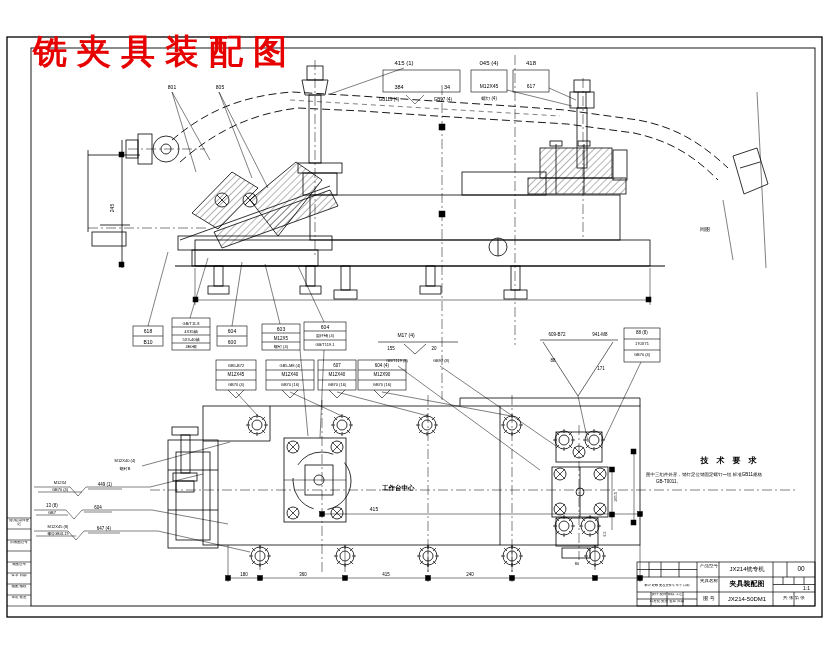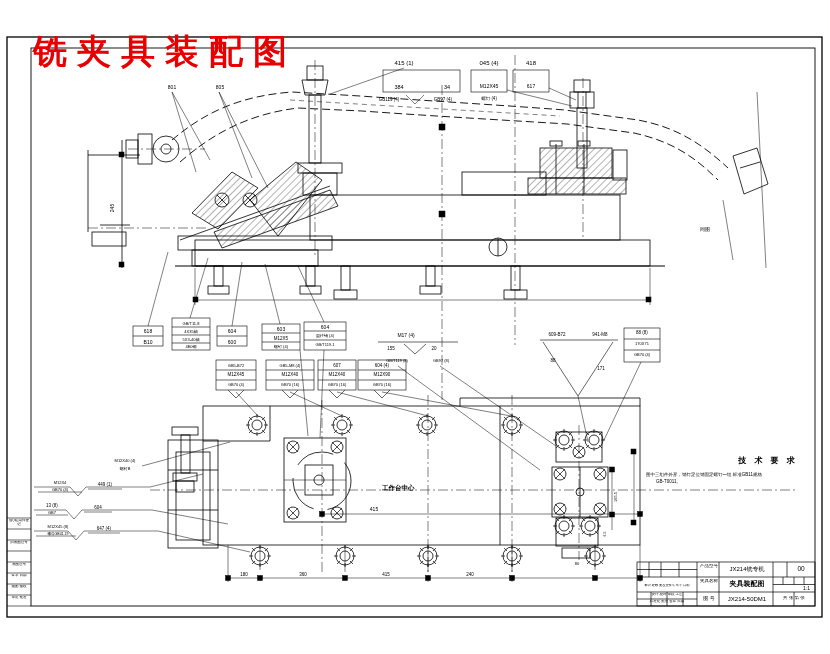--- a/index.html
+++ b/index.html
@@ -356,21 +356,21 @@
         <text x="386" y="576" font-size="4.5" text-anchor="middle">415</text>
         <text x="470" y="576" font-size="4.5" text-anchor="middle">240</text>
         <text x="577" y="565" font-size="4" text-anchor="middle">80</text>
         <text x="617" y="497" font-size="4" text-anchor="middle" transform="rotate(-90 617 497)">165.5</text>
         <text x="606" y="534" font-size="3.5" text-anchor="middle" transform="rotate(-90 606 534)">6.5</text>
       </g>
 </svg>
 
 <div id="main-title" class="ov" style="color: rgb(230, 0, 0);">铣夹具装配图</div>
 
-<div class="ov ctr" style="left:728px;top:455px;width:80px;font-size:8px;letter-spacing:3px;font-weight:bold;">技 术 要 求</div>
+<div class="ov ctr" style="left:690px;top:455px;width:80px;font-size:8px;letter-spacing:3px;font-weight:bold;font-family:Liberation Serif, serif;">技 术 要 求</div>
 <div class="ov" style="left:646px;top:472px;font-size:4.5px;">图中三组件外形，销钉定位销固定螺钉一组 标准GB11规格</div>
 <div class="ov" style="left:656px;top:479px;font-size:4.5px;">GB-T0011。</div>
 
 <div class="ov" style="left:382px;top:484px;font-size:6.5px;font-weight:bold;">工作台中心</div>
 
 <div class="tb-cell" style="left:699px;top:564px;width:20px;height:12px;font-size:4.5px;white-space:normal;">产品型号</div>
 <div class="tb-cell" style="left:721px;top:566px;width:52px;height:11px;font-size:6px;">JX214铣专机</div>
 <div class="tb-cell" style="left:699px;top:579px;width:20px;height:12px;font-size:4.5px;white-space:normal;">夹具名称</div>
 <div class="tb-cell" style="left:721px;top:580px;width:52px;height:12px;font-size:7px;font-weight:bold;">夹具装配图</div>
 <div class="tb-cell" style="left:699px;top:596px;width:20px;height:10px;font-size:5px;">图 号</div>

